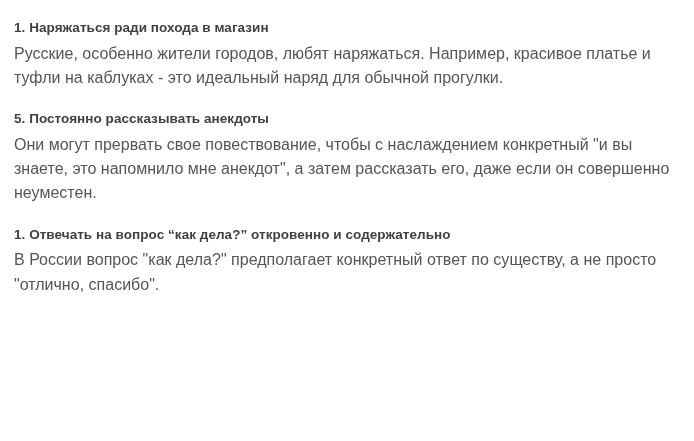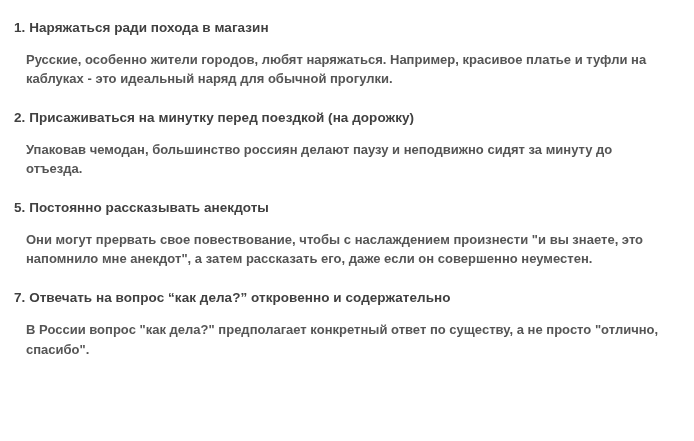--- a/index.html
+++ b/index.html
@@ -29,48 +29,44 @@
   }
   .item-title {
     font-size: 13.5px;
     font-weight: bold;
     color: #404040;
     line-height: 1.45;
     margin: 0 0 4px 0;
     letter-spacing: 0.05px;
   }
   .item-body {
-    font-size: 13px;
-    font-weight: bold;
+    font-size: 16px;
+    font-weight: normal;
     color: #555555;
     line-height: 1.52;
-    margin: 12px;
+    margin: 0;
     letter-spacing: 0.01px;
   }
 </style>
 </head>
 <body>
 
 <div class="page">
 
   <div class="item">
     <p class="item-title">1. Наряжаться ради похода в магазин</p>
     <p class="item-body">Русские, особенно жители городов, любят наряжаться. Например, красивое платье и туфли на каблуках - это идеальный наряд для обычной прогулки.</p>
   </div>
 
+
+
   <div class="item">
-    <p class="item-title">2. Присаживаться на минутку перед поездкой (на дорожку)</p>
-    <p class="item-body">Упаковав чемодан, большинство россиян делают паузу и неподвижно сидят за минуту до отъезда.</p>
+    <p class="item-title">5. Постоянно рассказывать анекдоты</p>
+    <p class="item-body">Они могут прервать свое повествование, чтобы с наслаждением конкретный "и вы знаете, это напомнило мне анекдот", а затем рассказать его, даже если он совершенно неуместен.</p>
   </div>
 
 
   <div class="item">
-    <p class="item-title">5. Постоянно рассказывать анекдоты</p>
-    <p class="item-body">Они могут прервать свое повествование, чтобы с наслаждением произнести "и вы знаете, это напомнило мне анекдот", а затем рассказать его, даже если он совершенно неуместен.</p>
-  </div>
-
-
-  <div class="item">
-    <p class="item-title">7. Отвечать на вопрос “как дела?” откровенно и содержательно</p>
+    <p class="item-title">1. Отвечать на вопрос “как дела?” откровенно и содержательно</p>
     <p class="item-body">В России вопрос "как дела?" предполагает конкретный ответ по существу, а не просто "отлично, спасибо".</p>
   </div>
 
 </div>
 
 </body></html>

